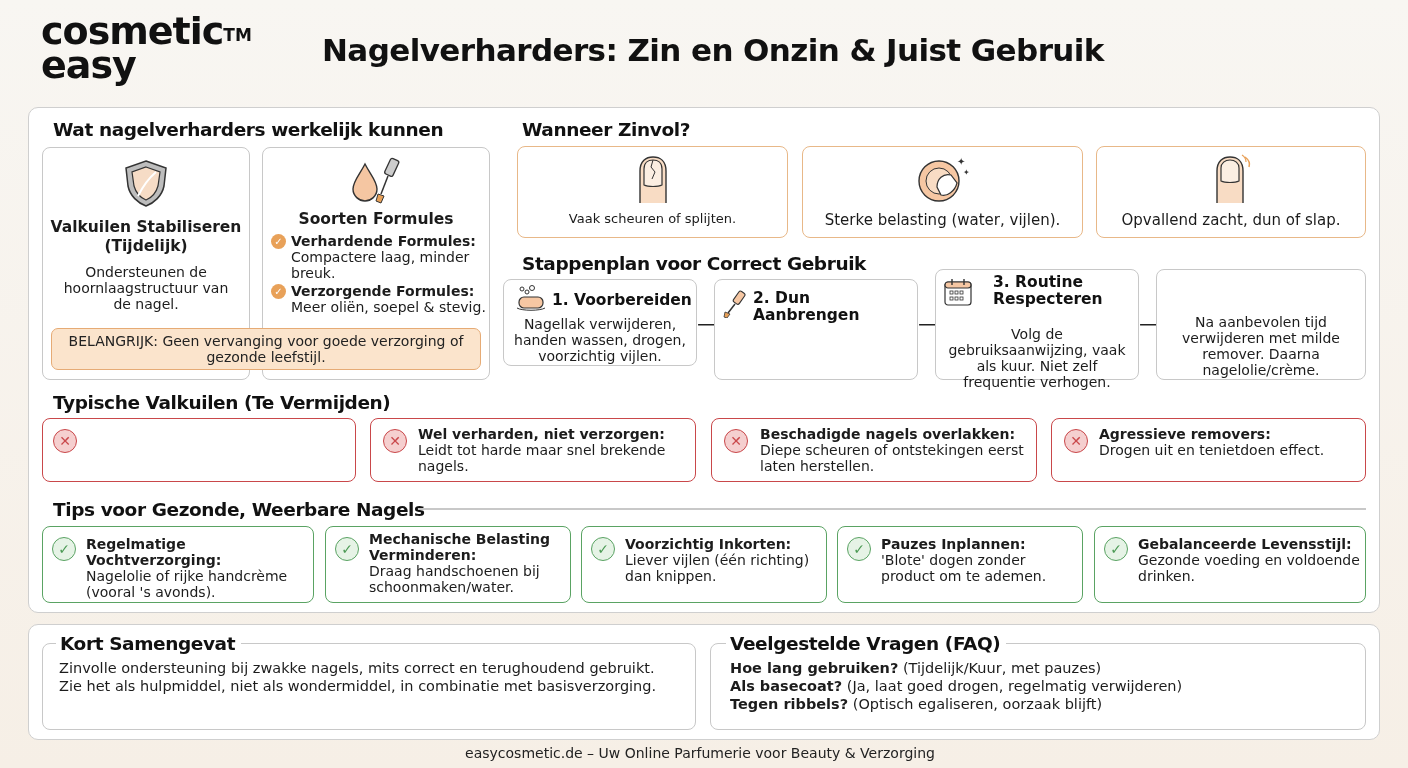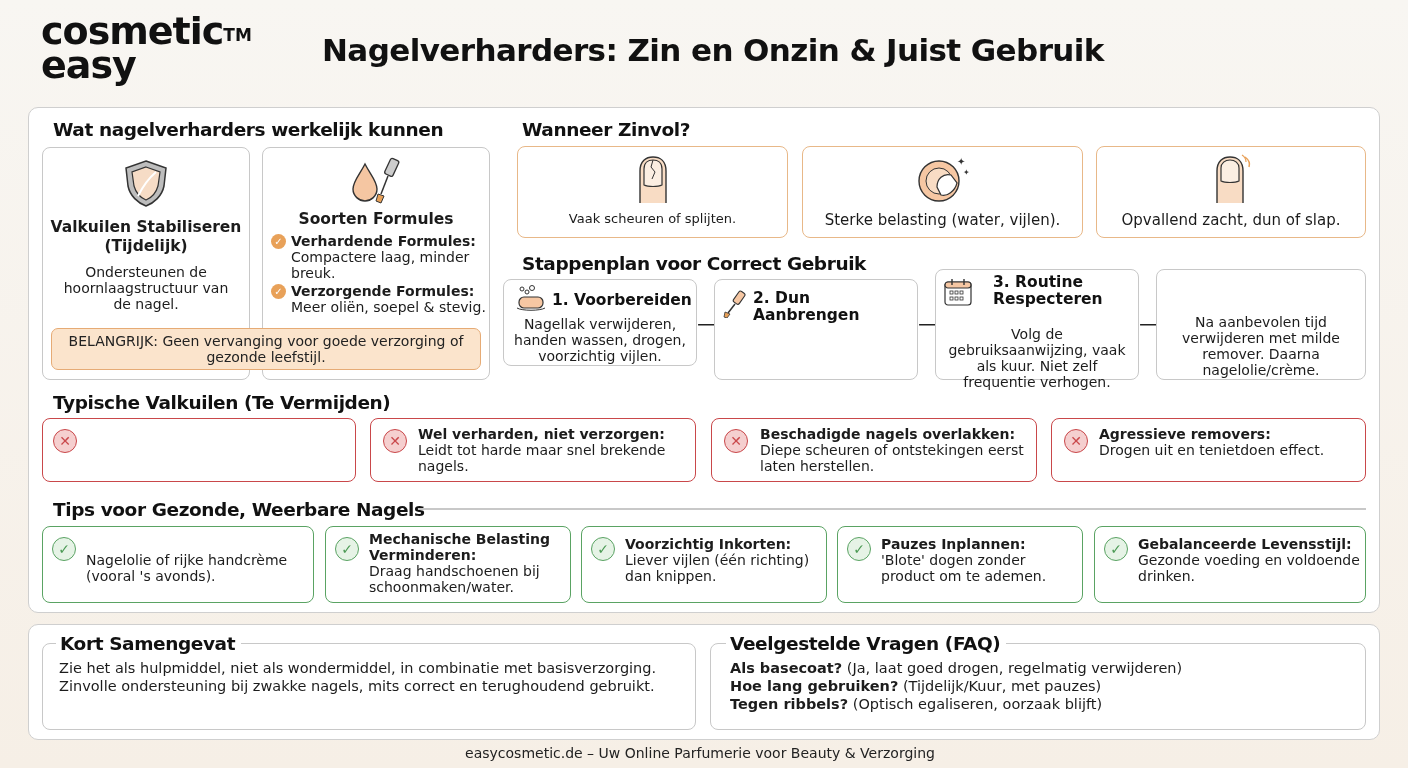--- a/index.html
+++ b/index.html
@@ -214,21 +214,21 @@
 <div class="card card-red" style="left:1051px;top:418px;width:315px;height:64px;">
   <div class="x-icon" style="left:12px;top:10px;">✕</div>
   <div class="ctext" style="position:absolute;left:47px;top:7px;right:8px;"><b>Agressieve removers:</b><br><span>Drogen uit en tenietdoen effect.</span></div>
 </div>
 
 <div class="h2" style="left:53px;top:499px;">Tips voor Gezonde, Weerbare Nagels</div>
 <div class="rule" style="left:418px;top:508px;width:948px;"></div>
 
 <div class="card card-green" style="left:42px;top:526px;width:272px;height:77px;">
   <div class="check-icon" style="left:9px;top:10px;">✓</div>
-  <div class="ctext" style="position:absolute;left:43px;top:9px;right:4px;"><br><span>Nagelolie of rijke handcrème (vooral 's avonds).</span></div>
+  <div class="ctext" style="position:absolute;left:43px;top:9px;right:4px;"><b>Regelmatige Vochtverzorging:</b><br><span>Nagelolie of rijke handcrème (vooral 's avonds).</span></div>
 </div>
 <div class="card card-green" style="left:325px;top:526px;width:246px;height:77px;">
   <div class="check-icon" style="left:9px;top:10px;">✓</div>
   <div class="ctext" style="position:absolute;left:43px;top:4px;right:6px;"><b>Mechanische Belasting Verminderen:</b><br><span>Draag handschoenen bij schoonmaken/water.</span></div>
 </div>
 <div class="card card-green" style="left:581px;top:526px;width:246px;height:77px;">
   <div class="check-icon" style="left:9px;top:10px;">✓</div>
   <div class="ctext" style="position:absolute;left:43px;top:9px;right:4px;"><b>Voorzichtig Inkorten:</b><br><span>Liever vijlen (één richting) dan knippen.</span></div>
 </div>
 <div class="card card-green" style="left:837px;top:526px;width:246px;height:77px;">
@@ -238,25 +238,25 @@
 <div class="card card-green" style="left:1094px;top:526px;width:272px;height:77px;">
   <div class="check-icon" style="left:9px;top:10px;">✓</div>
   <div class="ctext" style="position:absolute;left:43px;top:9px;right:4px;"><b>Gebalanceerde Levensstijl:</b><br><span>Gezonde voeding en voldoende drinken.</span></div>
 </div>
 
 <div class="panel bottom-panel"></div>
 
 <div class="card card-gray" style="left:42px;top:643px;width:654px;height:87px;"></div>
 <div class="h2" style="left:56px;top:633px;background:#fff;padding:0 6px 0 4px;">Kort Samengevat</div>
 <div class="ctext" style="position:absolute;left:59px;top:659px;font-size:14.5px;line-height:18px;">
+  <div>Zinvolle ondersteuning bij zwakke nagels, mits correct en terughoudend gebruikt.</div>
   <div>Zie het als hulpmiddel, niet als wondermiddel, in combinatie met basisverzorging.</div>
-  <div>Zinvolle ondersteuning bij zwakke nagels, mits correct en terughoudend gebruikt.</div>
 </div>
 
 <div class="card card-gray" style="left:710px;top:643px;width:656px;height:87px;"></div>
 <div class="h2" style="left:726px;top:633px;background:#fff;padding:0 6px 0 4px;">Veelgestelde Vragen (FAQ)</div>
 <div class="ctext" style="position:absolute;left:730px;top:659px;font-size:14.5px;line-height:18px;">
+  <div><b>Hoe lang gebruiken?</b> <span>(Tijdelijk/Kuur, met pauzes)</span></div>
   <div><b>Als basecoat?</b> <span>(Ja, laat goed drogen, regelmatig verwijderen)</span></div>
-  <div><b>Hoe lang gebruiken?</b> <span>(Tijdelijk/Kuur, met pauzes)</span></div>
   <div><b>Tegen ribbels?</b> <span>(Optisch egaliseren, oorzaak blijft)</span></div>
 </div>
 
 <div class="footer">easycosmetic.de – Uw Online Parfumerie voor Beauty &amp; Verzorging</div>
 
 </body></html>

